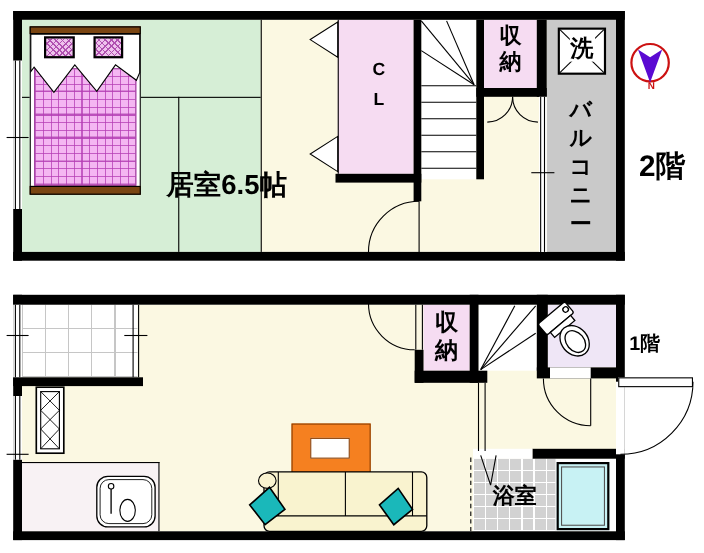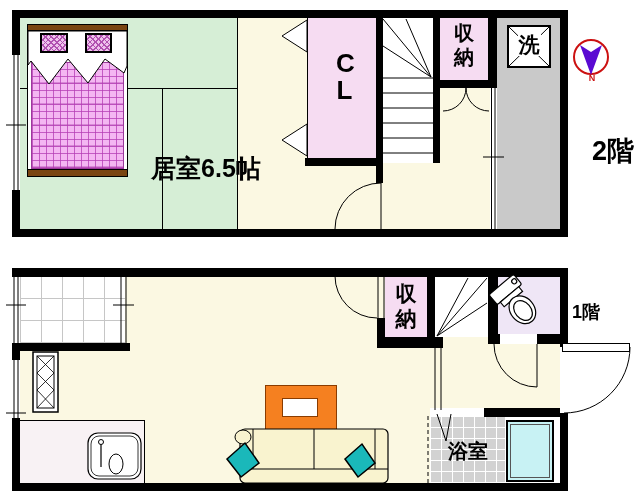--- a/index.html
+++ b/index.html
@@ -221,22 +221,23 @@
       <polyline points="437,414 446,441 451,414"></polyline>
       <line x1="428" y1="416" x2="428" y2="486" stroke-dasharray="4 3"></line>
     </g>
 
     <path d="M 630,347 A 66 66 0 0 1 564,413" fill="none" stroke="#000" stroke-width="1"></path>
   </svg>
 
   <div class="abs" style="left:562px;top:343px;width:68px;height:9px;background:#fff;border:1px solid #000;z-index:4;"></div>
 
   <div class="lbl" style="left:140px;top:155px;width:132px;font-size:25px;">居室6.5帖</div>
-  <div class="lbl stack" style="left:336px;top:50px;width:17px;font-size:26px;line-height:27px;">CL</div>
+  <div class="lbl stack" style="left:336px;top:50px;width:17px;font-size:16px;line-height:27px;">CL</div>
   <div class="lbl stack" style="left:452px;top:21px;width:24px;font-size:20px;line-height:24px;">収納</div>
   <div class="lbl" style="left:512px;top:34px;width:34px;font-size:21px;"><span style="background:#fff;padding:0 1px;">洗</span></div>
-  <div class="lbl" style="left:570px;top:137px;width:64px;font-size:27px;text-align:right;">2階</div>
+  <div class="lbl stack" style="left:516px;top:87px;width:24px;font-size:20px;line-height:26px;">バルコニー</div>
+  <div class="lbl" style="left:570px;top:137px;width:64px;font-size:27px;text-align:center;">2階</div>
   <div class="lbl" style="left:584px;top:74px;width:16px;font-size:9px;color:#cc1111;">N</div>
   <div class="lbl stack" style="left:394px;top:281px;width:24px;font-size:21px;line-height:25px;">収納</div>
   <div class="lbl" style="left:436px;top:441px;width:64px;font-size:20px;">浴室</div>
   <div class="lbl" style="left:572px;top:303px;width:64px;font-size:18px;text-align:left;">1階</div>
 
 </div>
 
 </body></html>

